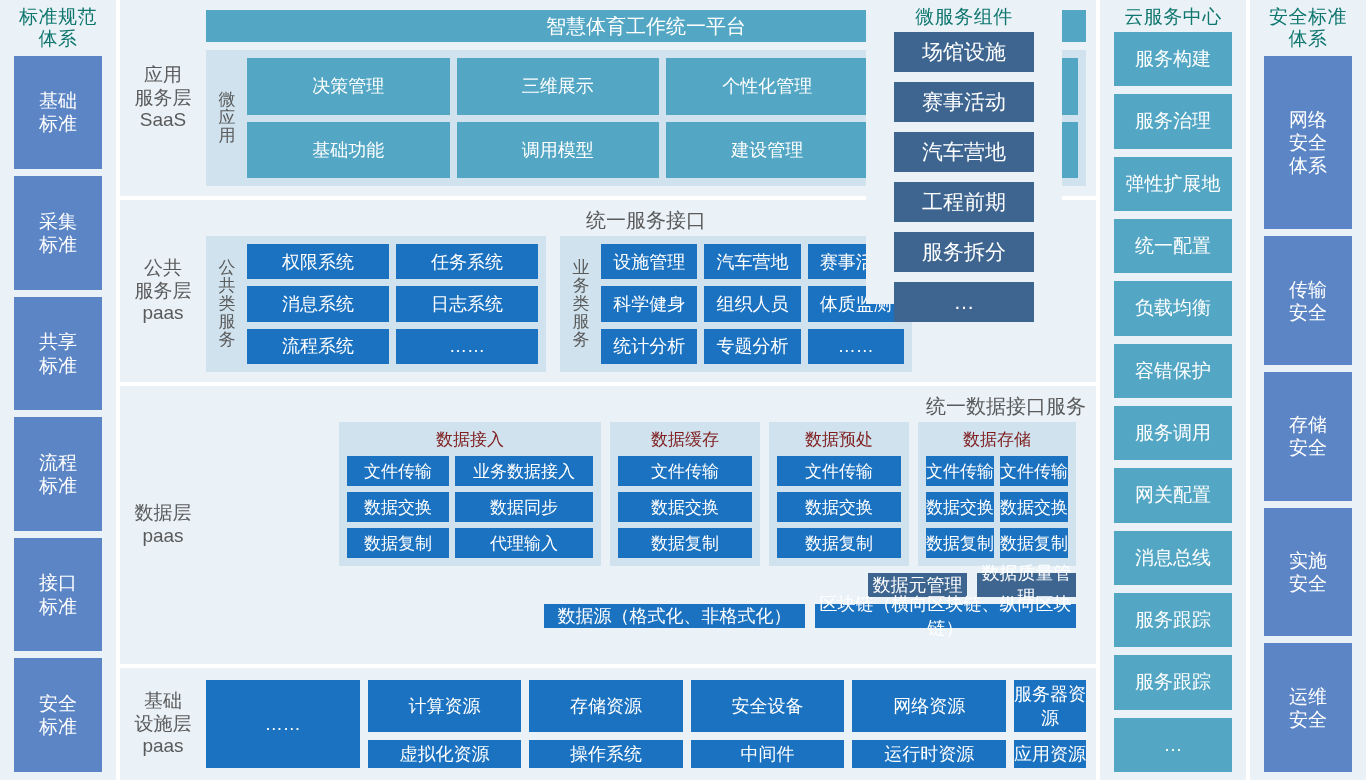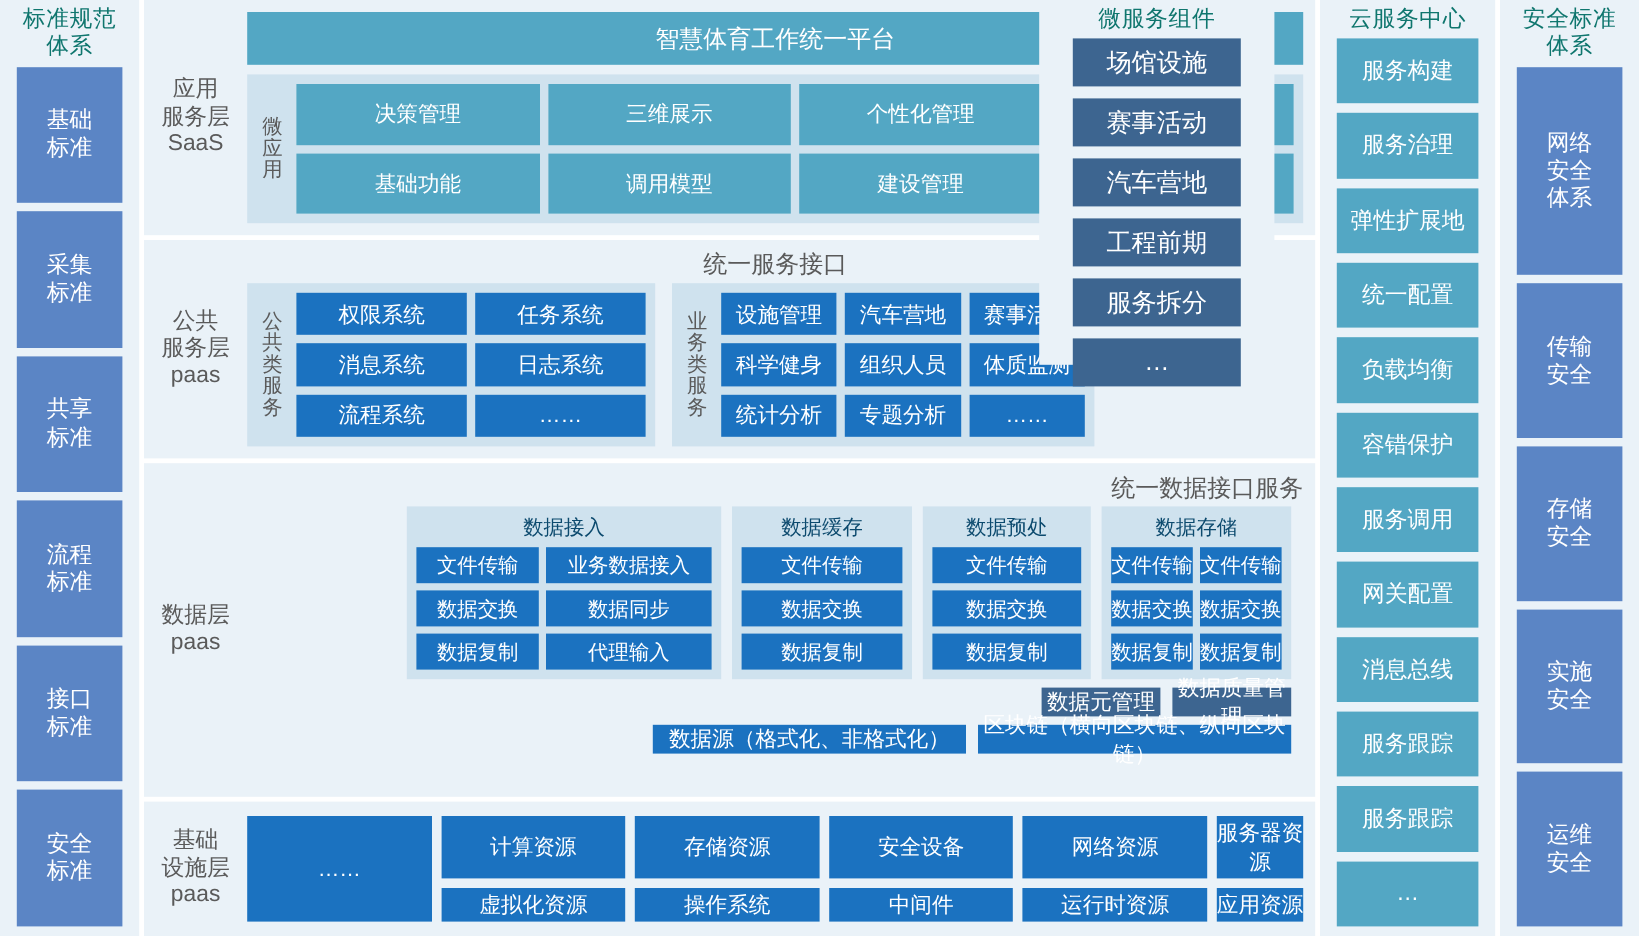--- a/index.html
+++ b/index.html
@@ -37,21 +37,21 @@
     flex:0 0 86px;white-space:nowrap;
   }
   .band-body{flex:1;display:flex;flex-direction:column;min-width:0;}
 
   
   .upper{display:flex;gap:6px;align-items:stretch;}
   .upper-left{flex:1;display:flex;flex-direction:column;gap:4px;min-width:0;}
 
   .hdr-bar{
     background:#53a7c4;color:#fff;font-size:20px;text-align:center;
-    display:flex;align-items:center;justify-content:center;height:44px;
+    display:flex;align-items:center;justify-content:center;height:32px;
   }
   .section-title{
     color:#5a5a5a;font-size:20px;text-align:center;padding:7px 0 2px;
   }
 
   .inner{background:#cfe2ee;box-sizing:border-box;padding:8px;display:flex;gap:7px;}
   .vlabel{
     flex:0 0 26px;color:#5a5a5a;font-size:17px;line-height:1.05;
     display:flex;flex-direction:column;align-items:center;justify-content:center;
     text-align:center;
@@ -66,21 +66,21 @@
   .slate{background:#3d6590;}
 
   
   .micro{flex:0 0 196px;background:#eaf2f8;display:flex;flex-direction:column;}
   .micro .list{padding:4px 28px 10px;display:flex;flex-direction:column;gap:10px;}
   .micro .cell{height:40px;font-size:21px;}
 
   
   .data-groups{display:flex;gap:9px;padding:0 10px;box-sizing:border-box;}
   .dgroup{background:#cfe2ee;padding:4px 8px 8px;box-sizing:border-box;}
-  .dgroup .gtitle{color:#0c4a6e;font-size:17px;text-align:center;padding:2px 0 5px;}
+  .dgroup .gtitle{color:#7f1d1d;font-size:17px;text-align:center;padding:2px 0 5px;}
   .dgrid{display:grid;gap:6px;}
   .dgrid .cell{height:30px;font-size:17px;}
 
   .wide-row{display:flex;gap:10px;padding:0 10px;box-sizing:border-box;margin-top:7px;}
   .wide-row .cell{height:24px;font-size:18px;flex:1;}
 
   
   .infra-grid{flex:1;display:grid;grid-template-columns:repeat(5,1fr) 72px;gap:8px;}
   .infra-grid .cell{font-size:18px;}
   .infra-tall{grid-row:1 / span 2;}

